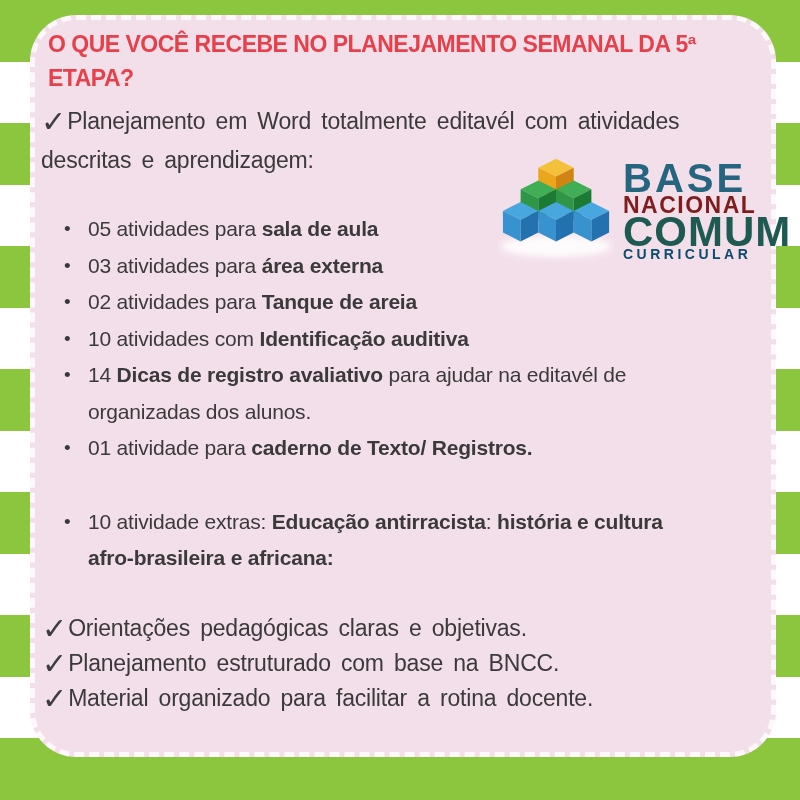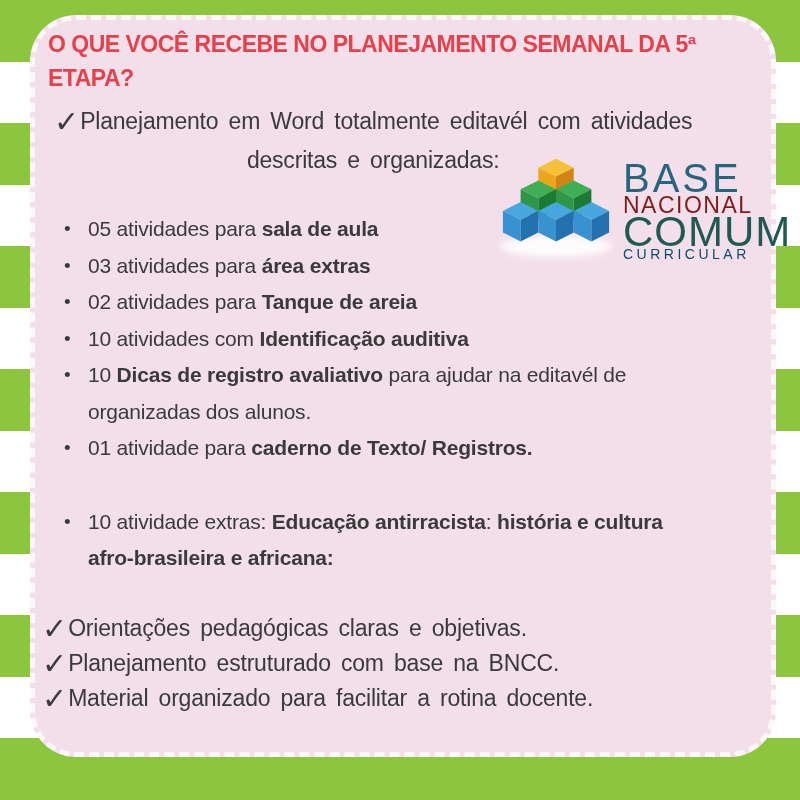--- a/index.html
+++ b/index.html
@@ -16,23 +16,23 @@
     background:#F3DFEA;
     border:5px dashed #FDF8FB;
     border-radius:46px;
   }
   .heading{
     position:absolute;left:13px;top:7px;
     color:#E6404A;font-weight:bold;font-size:23px;line-height:34px;
     letter-spacing:-0.5px;white-space:nowrap;
   }
   .intro{
-    position:absolute;left:19px;top:82px;
+    position:absolute;left:6px;top:82px;
     color:#3A3A3A;font-size:23px;line-height:38px;letter-spacing:-0.2px;
-    word-spacing:4px;white-space:nowrap;text-align:center;
+    word-spacing:4px;white-space:nowrap;
   }
   .check{
     font-size:30px;font-weight:bold;color:#3D3D3D;
     margin-right:1px;vertical-align:-3px;letter-spacing:0;word-spacing:0;
   }
   .bullets{
     position:absolute;left:53px;top:191px;
     color:#3A3A3A;font-size:21px;line-height:36.5px;letter-spacing:-0.2px;
     white-space:nowrap;
   }
@@ -45,39 +45,39 @@
   .footer-checks{
     position:absolute;left:7px;top:591px;
     color:#3A3A3A;font-size:23px;line-height:35px;letter-spacing:-0.2px;
     word-spacing:4px;white-space:nowrap;
   }
   .logo{
     position:absolute;left:462px;top:130px;width:300px;height:130px;
     display:flex;align-items:flex-start;
   }
   .logo-cubes{width:118px;height:112px;flex:0 0 auto;}
-  .logo-text{margin-left:8px;margin-top:12px;font-weight:normal;line-height:1;}
+  .logo-text{margin-left:8px;margin-top:12px;font-weight:bold;line-height:1;}
   .lg-base{color:#26657F;font-size:40px;line-height:32px;letter-spacing:3px;}
   .lg-nacional{color:#7f1d1d;font-size:23px;line-height:23px;letter-spacing:1.5px;}
   .lg-comum{color:#1E5A52;font-size:42px;line-height:29px;letter-spacing:1px;}
   .lg-curricular{color:#0c4a6e;font-size:14px;line-height:16px;letter-spacing:3.5px;}
 </style>
 </head>
 <body>
 
 <div class="card">
 
   <div class="heading">
     <div>O QUE VOCÊ RECEBE NO PLANEJAMENTO SEMANAL DA 5ª</div>
     <div>ETAPA?</div>
   </div>
 
   <div class="intro">
     <div><span class="check">✓</span><span>Planejamento em Word totalmente editavél com atividades</span></div>
-    <div>descritas e organizadas:</div>
+    <div>descritas e aprendizagem:</div>
   </div>
 
   <div class="logo">
     <svg class="logo-cubes" viewBox="0 0 120 112" xmlns="http://www.w3.org/2000/svg">
       <defs>
         <filter id="soft" x="-50%" y="-50%" width="200%" height="200%">
           <feGaussianBlur stdDeviation="4"></feGaussianBlur>
         </filter>
       </defs>
       <ellipse cx="60" cy="97" rx="56" ry="11" opacity="0.9" filter="url(#soft)" fill="#FFFFFF"></ellipse>
@@ -106,24 +106,24 @@
     <div class="logo-text">
       <div class="lg-base">BASE</div>
       <div class="lg-nacional">NACIONAL</div>
       <div class="lg-comum">COMUM</div>
       <div class="lg-curricular">CURRICULAR</div>
     </div>
   </div>
 
   <div class="bullets" id="bullet-list">
       <div class="b-row"><span class="dot">•</span><span>05 atividades para </span><span class="bold">sala de aula</span></div>
-      <div class="b-row"><span class="dot">•</span><span>03 atividades para </span><span class="bold">área extras</span></div>
+      <div class="b-row"><span class="dot">•</span><span>03 atividades para </span><span class="bold">área externa</span></div>
       <div class="b-row"><span class="dot">•</span><span>02 atividades para </span><span class="bold">Tanque de areia</span></div>
       <div class="b-row"><span class="dot">•</span><span>10 atividades com </span><span class="bold">Identificação auditiva</span></div>
-      <div class="b-row"><span class="dot">•</span><span>10 </span><span class="bold">Dicas de registro avaliativo</span><span> para ajudar na editavél de</span></div>
+      <div class="b-row"><span class="dot">•</span><span>14 </span><span class="bold">Dicas de registro avaliativo</span><span> para ajudar na editavél de</span></div>
       <div class="b-row"><span>organizadas dos alunos.</span></div>
       <div class="b-row"><span class="dot">•</span><span>01 atividade para </span><span class="bold">caderno de Texto/ Registros.</span></div>
       <div class="b-row gap"><span class="dot">•</span><span>10 atividade extras: </span><span class="bold">Educação antirracista</span><span>: </span><span class="bold">história e cultura</span></div>
       <div class="b-row"><span class="bold">afro-brasileira e africana:</span></div>
     </div>
 
   <div class="footer-checks">
     <div><span class="check">✓</span><span>Orientações pedagógicas claras e objetivas.</span></div>
     <div><span class="check">✓</span><span>Planejamento estruturado com base na BNCC.</span></div>
     <div><span class="check">✓</span><span>Material organizado para facilitar a rotina docente.</span></div>

